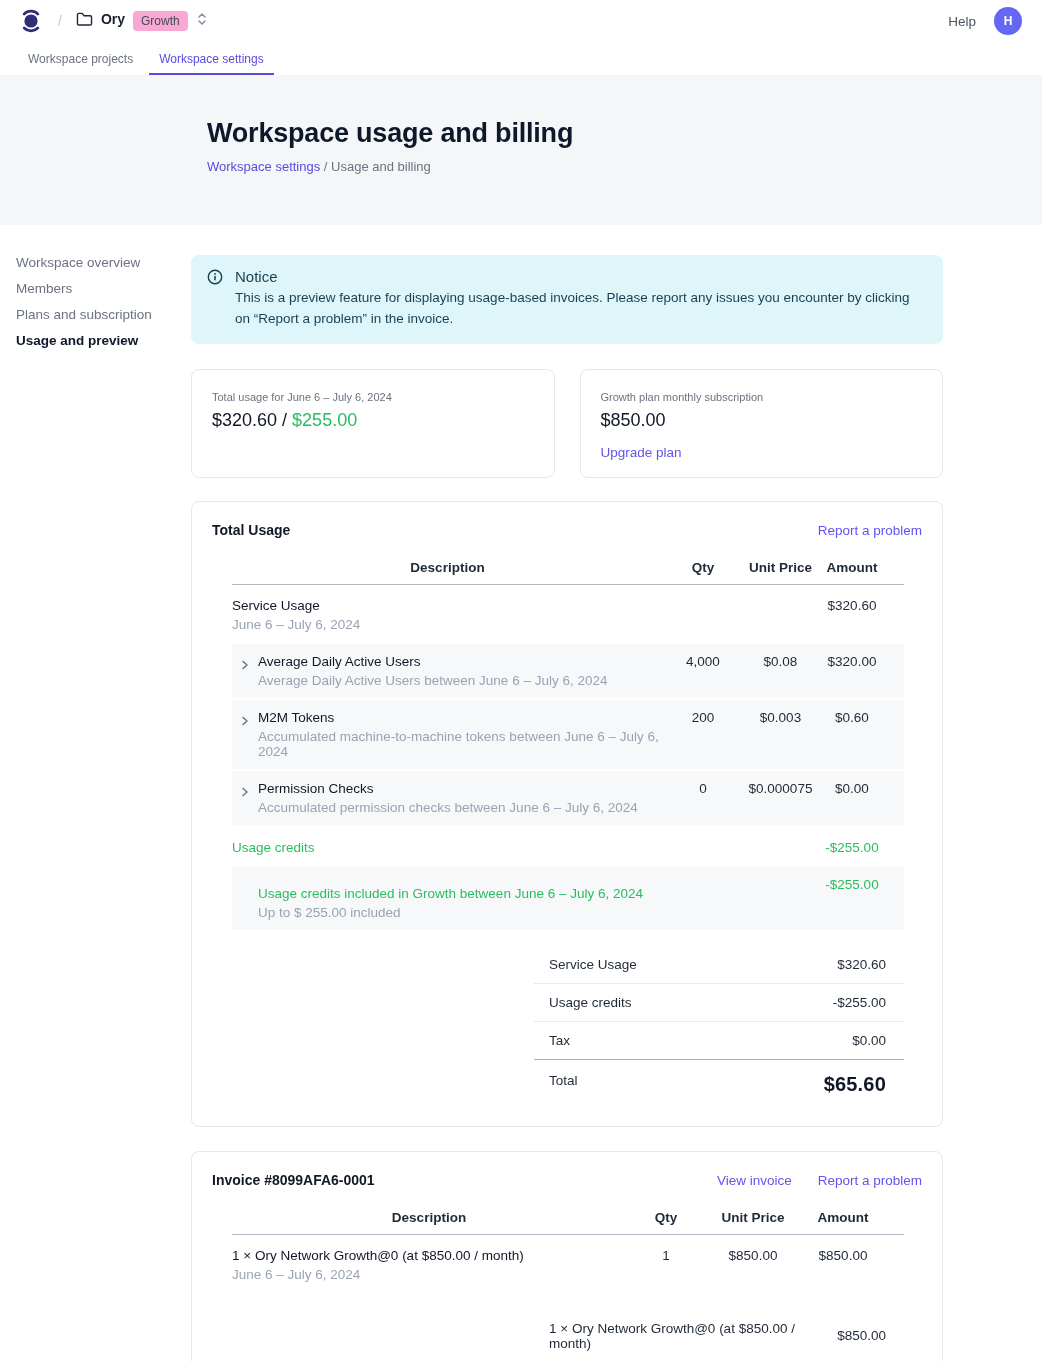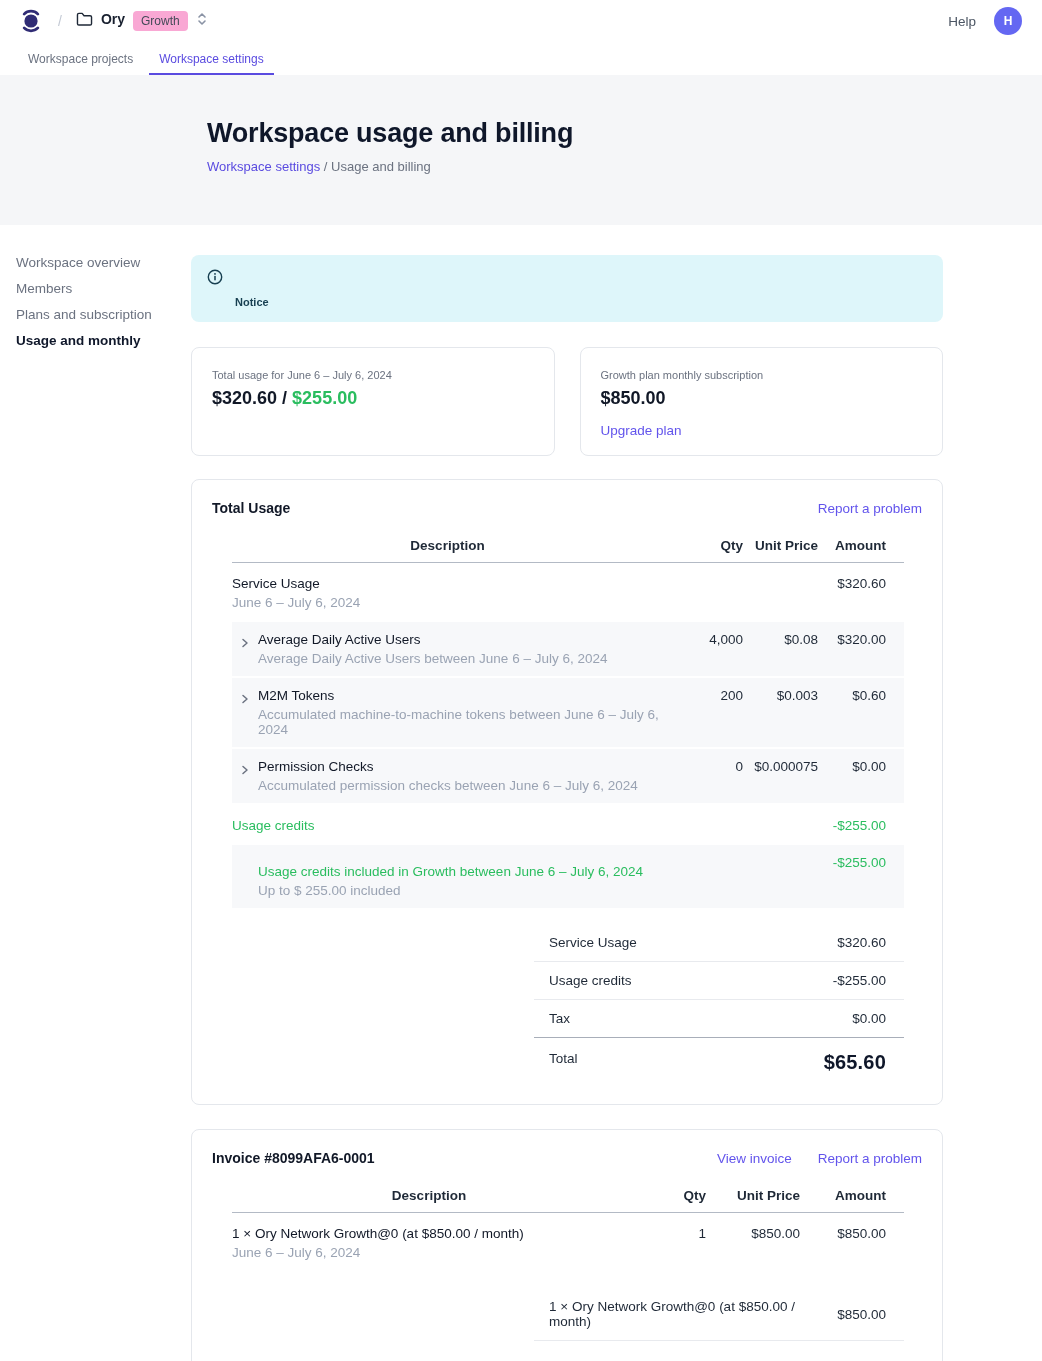--- a/index.html
+++ b/index.html
@@ -53,46 +53,46 @@
   .side-item { font-size: 13.5px; color: #6b7280; margin-bottom: 10px; line-height: 16px; cursor: pointer; }
   .side-item.active { color: #0f172a; font-weight: 700; }
   .main { width: 752px; flex: none; }
 
   
   .notice {
     background: #def6fa; border-radius: 8px; padding: 13px 18px 14px 16px;
     display: flex; gap: 12px; color: #173f51; margin-bottom: 25px;
   }
   .notice .icon { flex: none; margin-top: 1px; }
-  .notice .n-title { font-weight: 700; font-size: 11px; margin-top: 28px; }
+  .notice .n-title { font-weight: 400; font-size: 15px; }
   .notice .n-body { font-size: 13.5px; line-height: 1.55; margin-top: 3px; }
 
   
   .cards-row { display: flex; gap: 25px; margin-bottom: 23px; }
   .card {
     background: #fff; border: 1px solid #e4e7ec; border-radius: 8px; flex: 1;
   }
   .mini-card { height: 109px; padding: 21px 20px; }
   .mini-card .label { color: #6b7280; font-size: 11px; }
-  .mini-card .value { margin-top: 7px; font-size: 18px; font-weight: 700; color: #111827; }
+  .mini-card .value { margin-top: 7px; font-size: 18px; font-weight: 400; color: #111827; }
   .mini-card .value .green { color: #2abd5f; }
   .mini-card .action { display: inline-block; margin-top: 14px; font-size: 13.5px; font-weight: 500; color: #6254ec; }
 
   
   .big-card { padding: 20px 20px 26px 20px; margin-bottom: 24px; }
   .card-head { display: flex; align-items: baseline; }
   .card-head .title { font-size: 14px; font-weight: 700; color: #111827; }
   .card-head .links { margin-left: auto; display: flex; gap: 26px; }
   .card-head .links a { font-size: 13.5px; font-weight: 500; color: #6254ec; }
 
   .table { margin: 18px 18px 0 20px; }
   .trow { display: grid; align-items: start; }
   .usage-cols { grid-template-columns: 1fr 80px 75px 86px; }
   .invoice-cols { grid-template-columns: 1fr 80px 94px 104px; }
-  .trow .num { text-align: right; font-size: 13.5px; color: #1f2937; }
+  .trow .num { text-align: center; font-size: 13.5px; color: #1f2937; }
   .trow .amount { padding-right: 18px; }
   .thead { padding: 4px 0 9px 0; border-bottom: 1.5px solid #b3bac5; }
   .thead span { font-size: 13.5px; font-weight: 600; color: #1f2937; text-align: center; }
 
   .section-row { padding: 13px 0 12px 0; }
   .section-row .r-title { font-size: 13.5px; color: #111827; }
   .section-row .r-sub { font-size: 13.5px; color: #9aa3b3; margin-top: 4px; }
   .section-row.credits .r-title { color: #2abd5f; }
   .section-row.credits .num { color: #2abd5f; }
 
@@ -165,35 +165,36 @@
     <span>/ Usage and billing</span>
   </div>
 </section>
 
 <div class="content">
 
   <aside class="sidebar">
     <div class="side-item">Workspace overview</div>
     <div class="side-item">Members</div>
     <div class="side-item">Plans and subscription</div>
-    <div class="side-item active">Usage and monthly</div>
+    <div class="side-item active">Usage and preview</div>
   </aside>
 
   <main class="main">
 
     <div class="notice">
       <span class="icon">
         <svg width="16" height="16" viewBox="0 0 16 16" fill="none">
           <circle cx="8" cy="8" r="6.7" stroke="#173f51" stroke-width="1.4"></circle>
           <circle cx="8" cy="4.9" r="0.9" fill="#173f51"></circle>
           <rect x="7.25" y="6.8" width="1.5" height="4.6" rx="0.7" fill="#173f51"></rect>
         </svg>
       </span>
       <div>
         <div class="n-title">Notice</div>
+        <div class="n-body">This is a preview feature for displaying usage-based invoices. Please report any issues you encounter by clicking on “Report a problem” in the invoice.</div>
       </div>
     </div>
 
     <div class="cards-row">
       <div class="card mini-card">
         <div class="label">Total usage for June 6 – July 6, 2024</div>
         <div class="value"><span>$320.60</span><span> / </span><span class="green">$255.00</span></div>
       </div>
       <div class="card mini-card">
         <div class="label">Growth plan monthly subscription</div>

